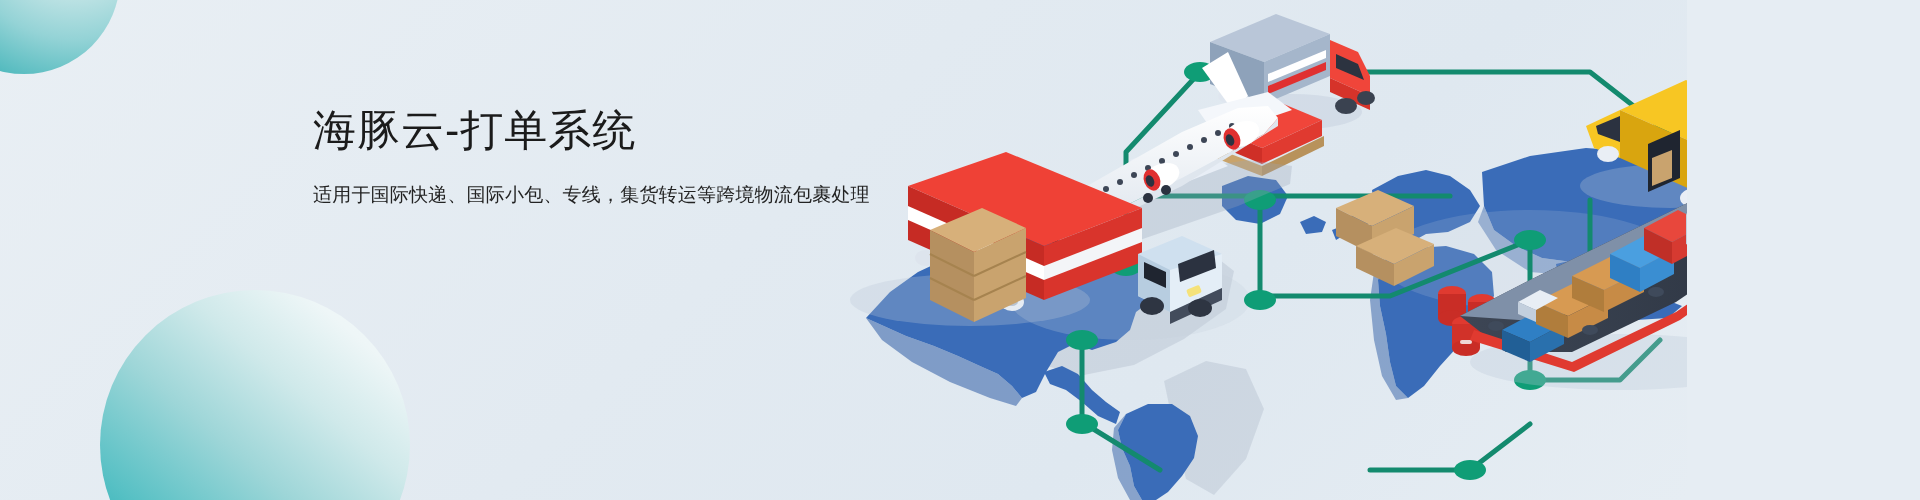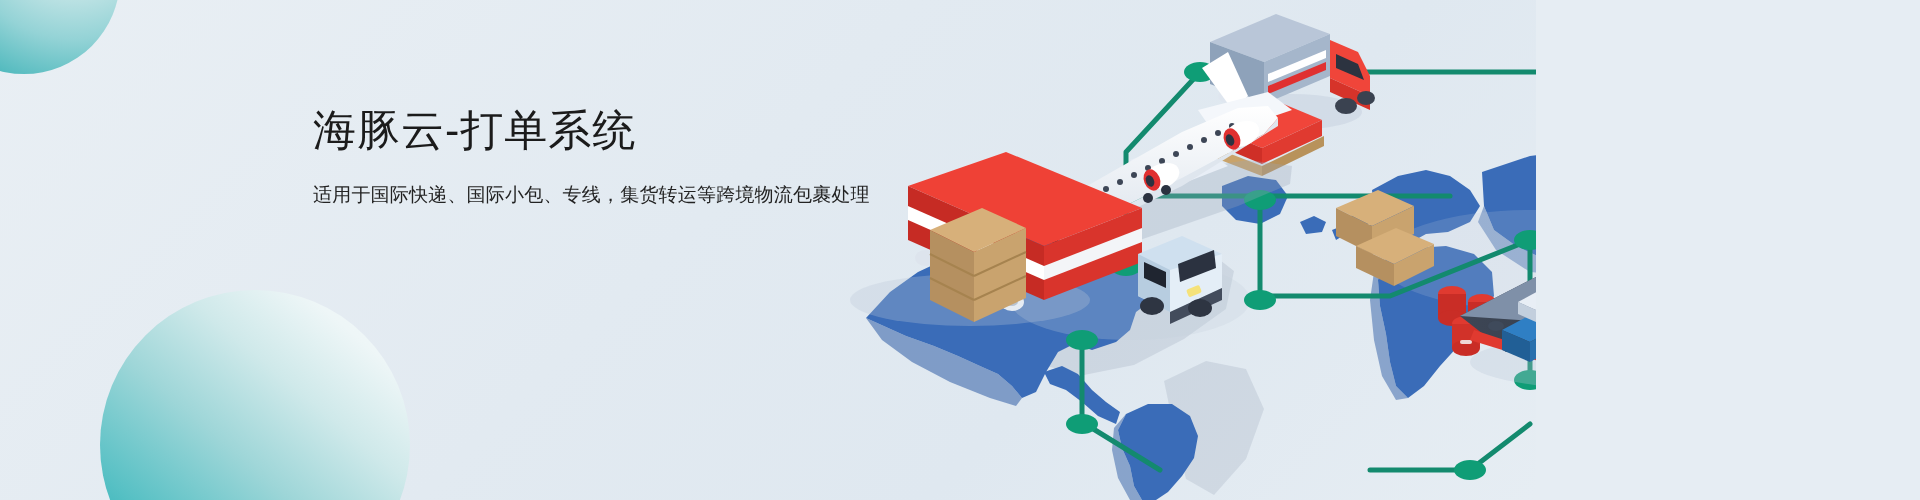--- a/index.html
+++ b/index.html
@@ -2,21 +2,21 @@
 <html><head>
 <meta charset="utf-8">
 <style>
   html,body{margin:0;padding:0;}
   body{
     width:1920px;height:500px;overflow:hidden;
     font-family:"Liberation Sans","DejaVu Sans",sans-serif;
     background:#e6edf3;
   }
   #banner{
-    position:relative;width:1536px;height:500px;overflow:hidden;
+    position:relative;width:1687px;height:500px;overflow:hidden;
     background:linear-gradient(135deg,#e9eff4 0%,#e2eaf1 45%,#dfe8f0 70%,#e6edf3 100%);
   }
   
   .deco-circle{position:absolute;border-radius:50%;}
   #circle-top{
     left:-72px;top:-118px;width:192px;height:192px;
     background:radial-gradient(circle at 76% 22%, #f2fafb 0%, #cfe9ea 26%, #94d3d6 55%, #4fb9bd 80%, #2aa8ae 100%);
   }
   #circle-bottom{
     left:100px;top:290px;width:310px;height:310px;

